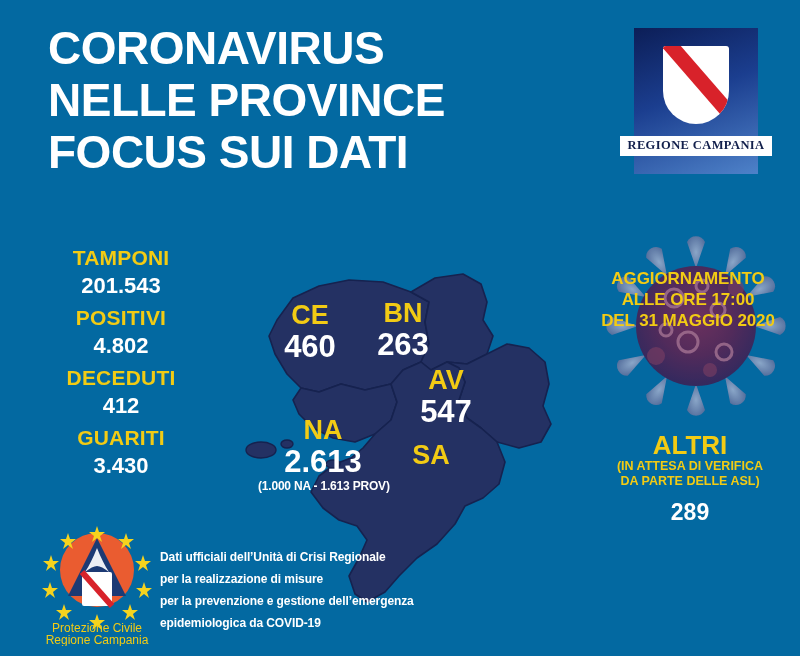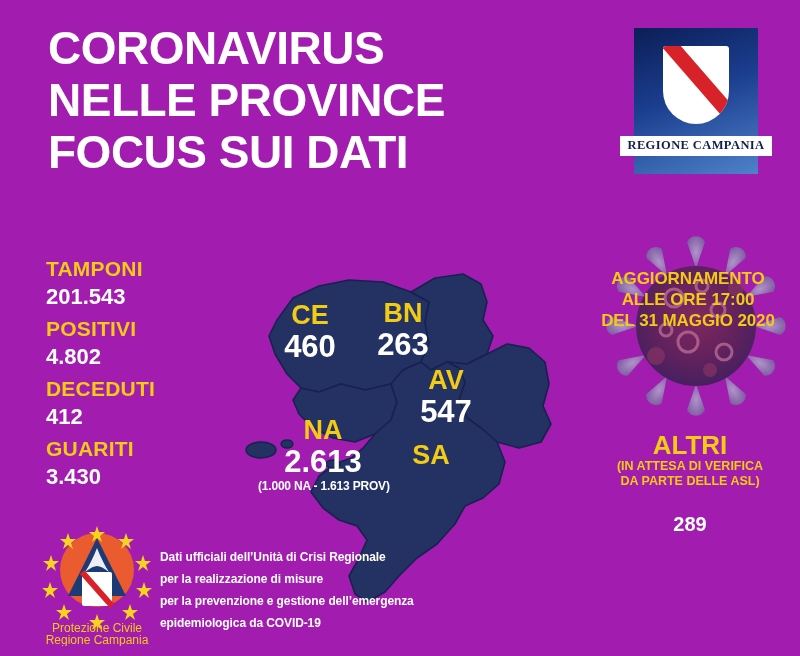--- a/index.html
+++ b/index.html
@@ -4,21 +4,21 @@
 <style>
   html, body {
     margin: 0;
     padding: 0;
     background: #16224f;
   }
   #poster {
     position: relative;
     width: 800px;
     height: 656px;
-    background: #a21caf;
+    background: #0369a1;
     overflow: hidden;
     font-family: "Liberation Sans", sans-serif;
     -webkit-font-smoothing: antialiased;
   }
 
   
   .title {
     position: absolute;
     left: 48px;
     top: 22px;
@@ -72,23 +72,23 @@
     font-size: 12.5px;
     letter-spacing: 0.4px;
     text-align: center;
     padding: 2px 0 3px;
   }
 
   
   .stats {
     position: absolute;
     left: 46px;
-    top: 256px;
+    top: 245px;
     width: 150px;
-    text-align: left;
+    text-align: center;
   }
   .stat-label {
     color: #f2cb14;
     font-size: 21px;
     font-weight: bold;
     line-height: 26px;
     letter-spacing: 0.2px;
   }
   .stat-value {
     color: #ffffff;
@@ -177,24 +177,24 @@
     line-height: 28px;
   }
   .altri-sub {
     color: #f2cb14;
     font-size: 12.5px;
     font-weight: bold;
     line-height: 15px;
   }
   .altri-value {
     color: #ffffff;
-    font-size: 20px;
+    font-size: 23px;
     font-weight: bold;
     line-height: 34px;
-    margin-top: 18px;
+    margin-top: 6px;
   }
 
   
   .pc-logo {
     position: absolute;
     left: 38px;
     top: 524px;
     width: 118px;
     height: 122px;
   }

